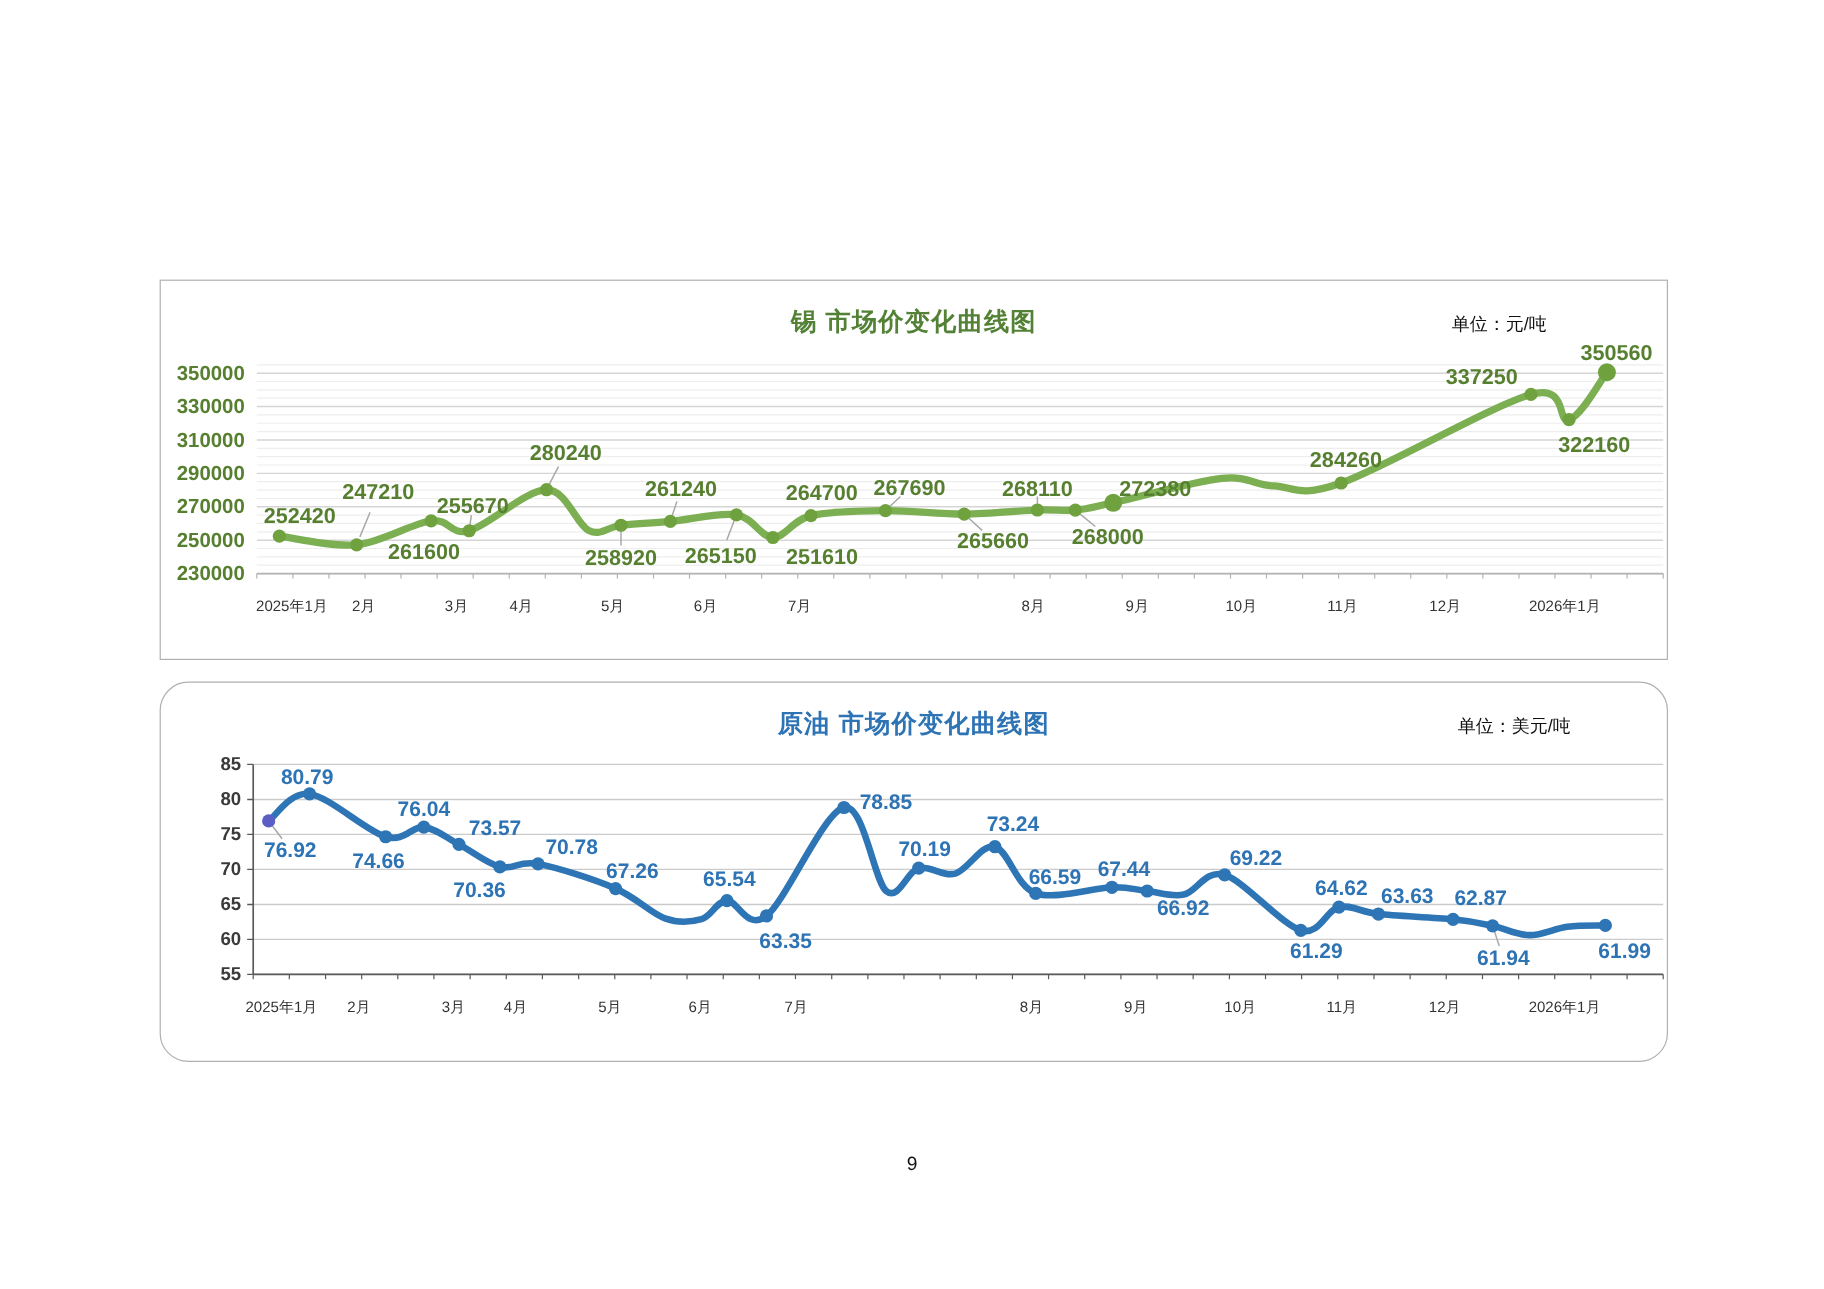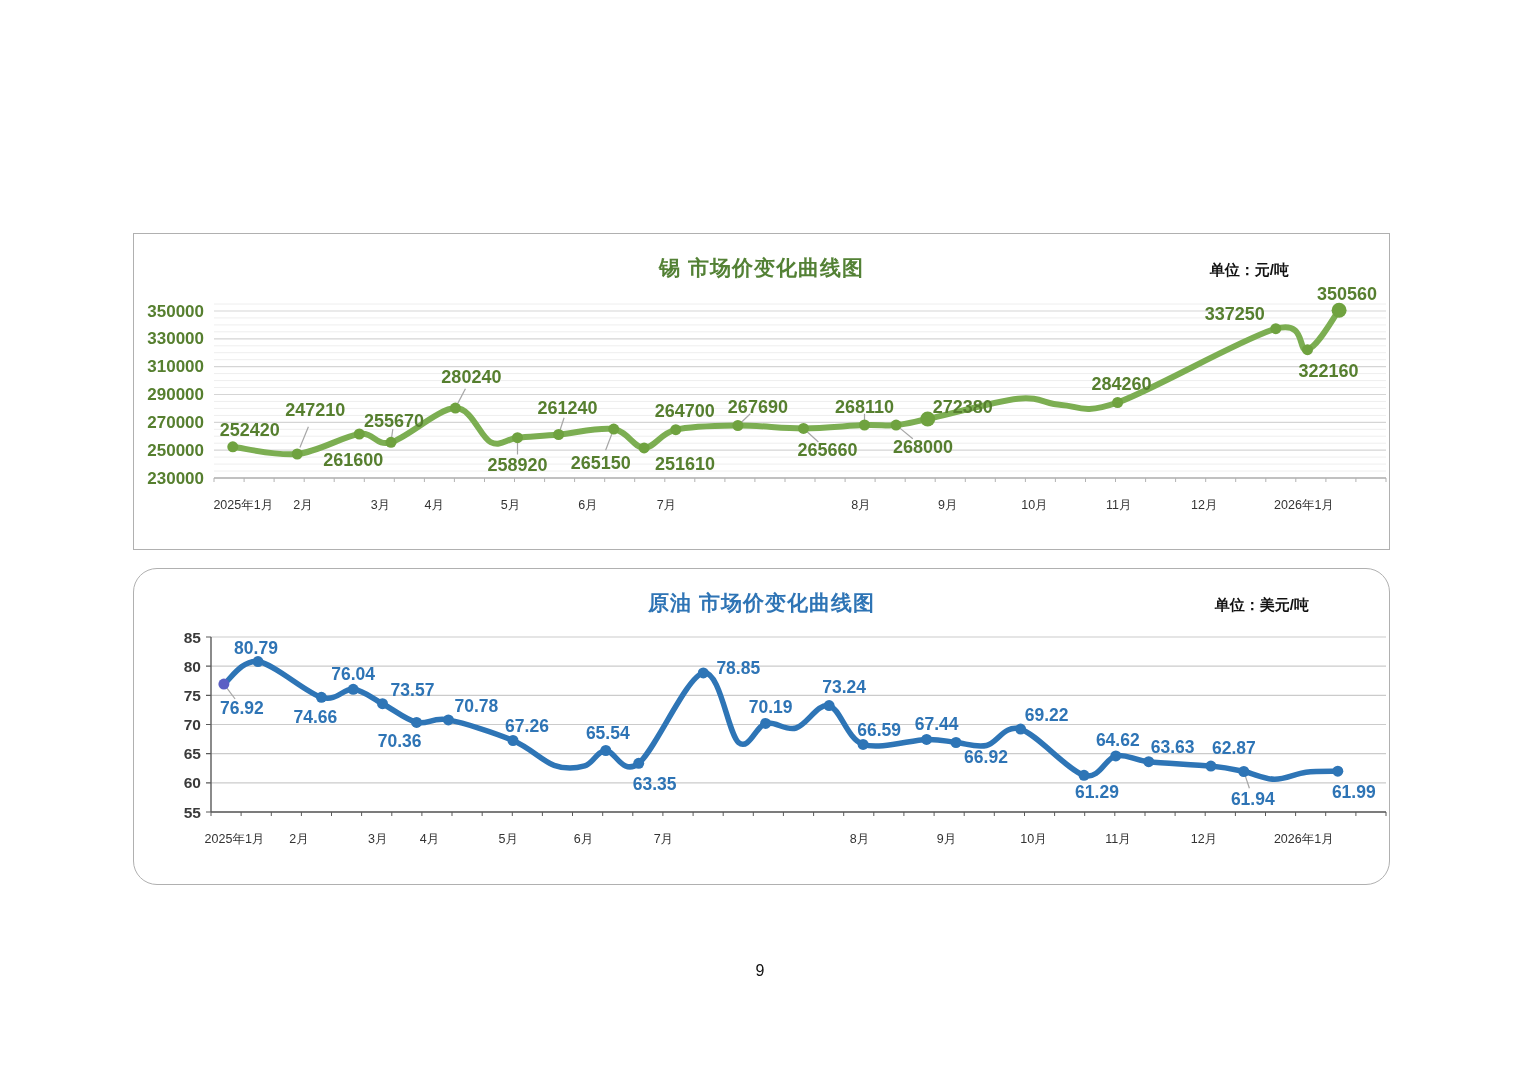--- a/index.html
+++ b/index.html
@@ -6,21 +6,21 @@
   body{width:1520px;height:1074px;position:relative;font-family:"Liberation Sans",sans-serif;}
   .page{position:absolute;inset:0;background:#ffffff;}
   .chart-box{position:absolute;left:133px;width:1257px;height:317px;background:#ffffff;
              border:1px solid #b0b0b0;box-sizing:border-box;overflow:hidden;}
   #box-tin{top:233px;}
   #box-oil{top:568px;border-radius:24px;}
   .chart-title{position:absolute;left:0;width:100%;text-align:center;top:20px;
                font-size:21px;font-weight:bold;letter-spacing:1px;}
   #box-tin .chart-title{color:#538135;}
   #box-oil .chart-title{color:#2E74B5;}
-  .unit-label{position:absolute;top:27px;font-size:15px;font-weight:bold;color:#111;}
+  .unit-label{position:absolute;top:27px;font-size:15px;font-weight:normal;color:#111;}
   #box-tin .unit-label{right:100px;}
   #box-oil .unit-label{right:80px;}
   svg.plot{position:absolute;left:0;top:0;width:1255px;height:315px;}
   .page-number{position:absolute;top:962px;left:0;width:1520px;text-align:center;
                font-size:16px;color:#111;}
 </style>
 </head>
 <body>
 
 <div class="page">

